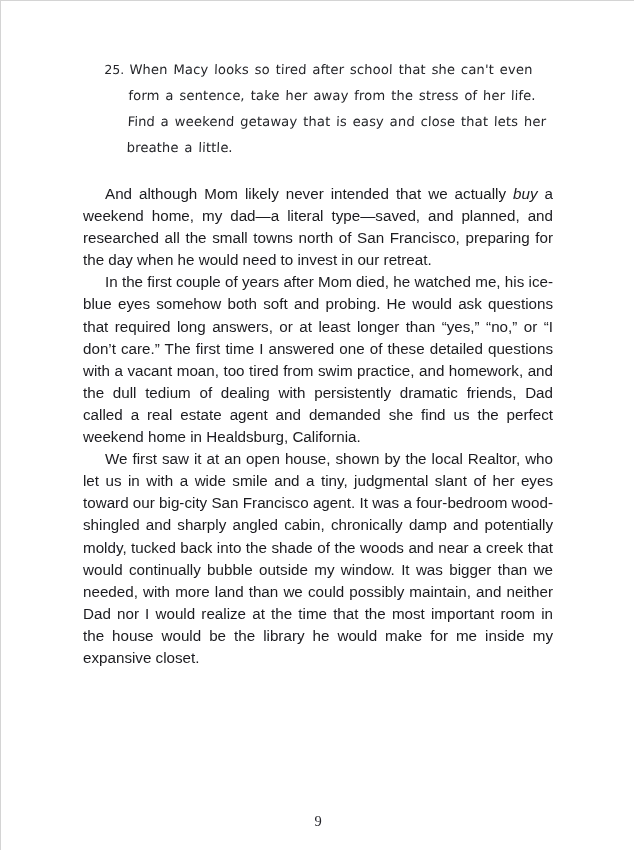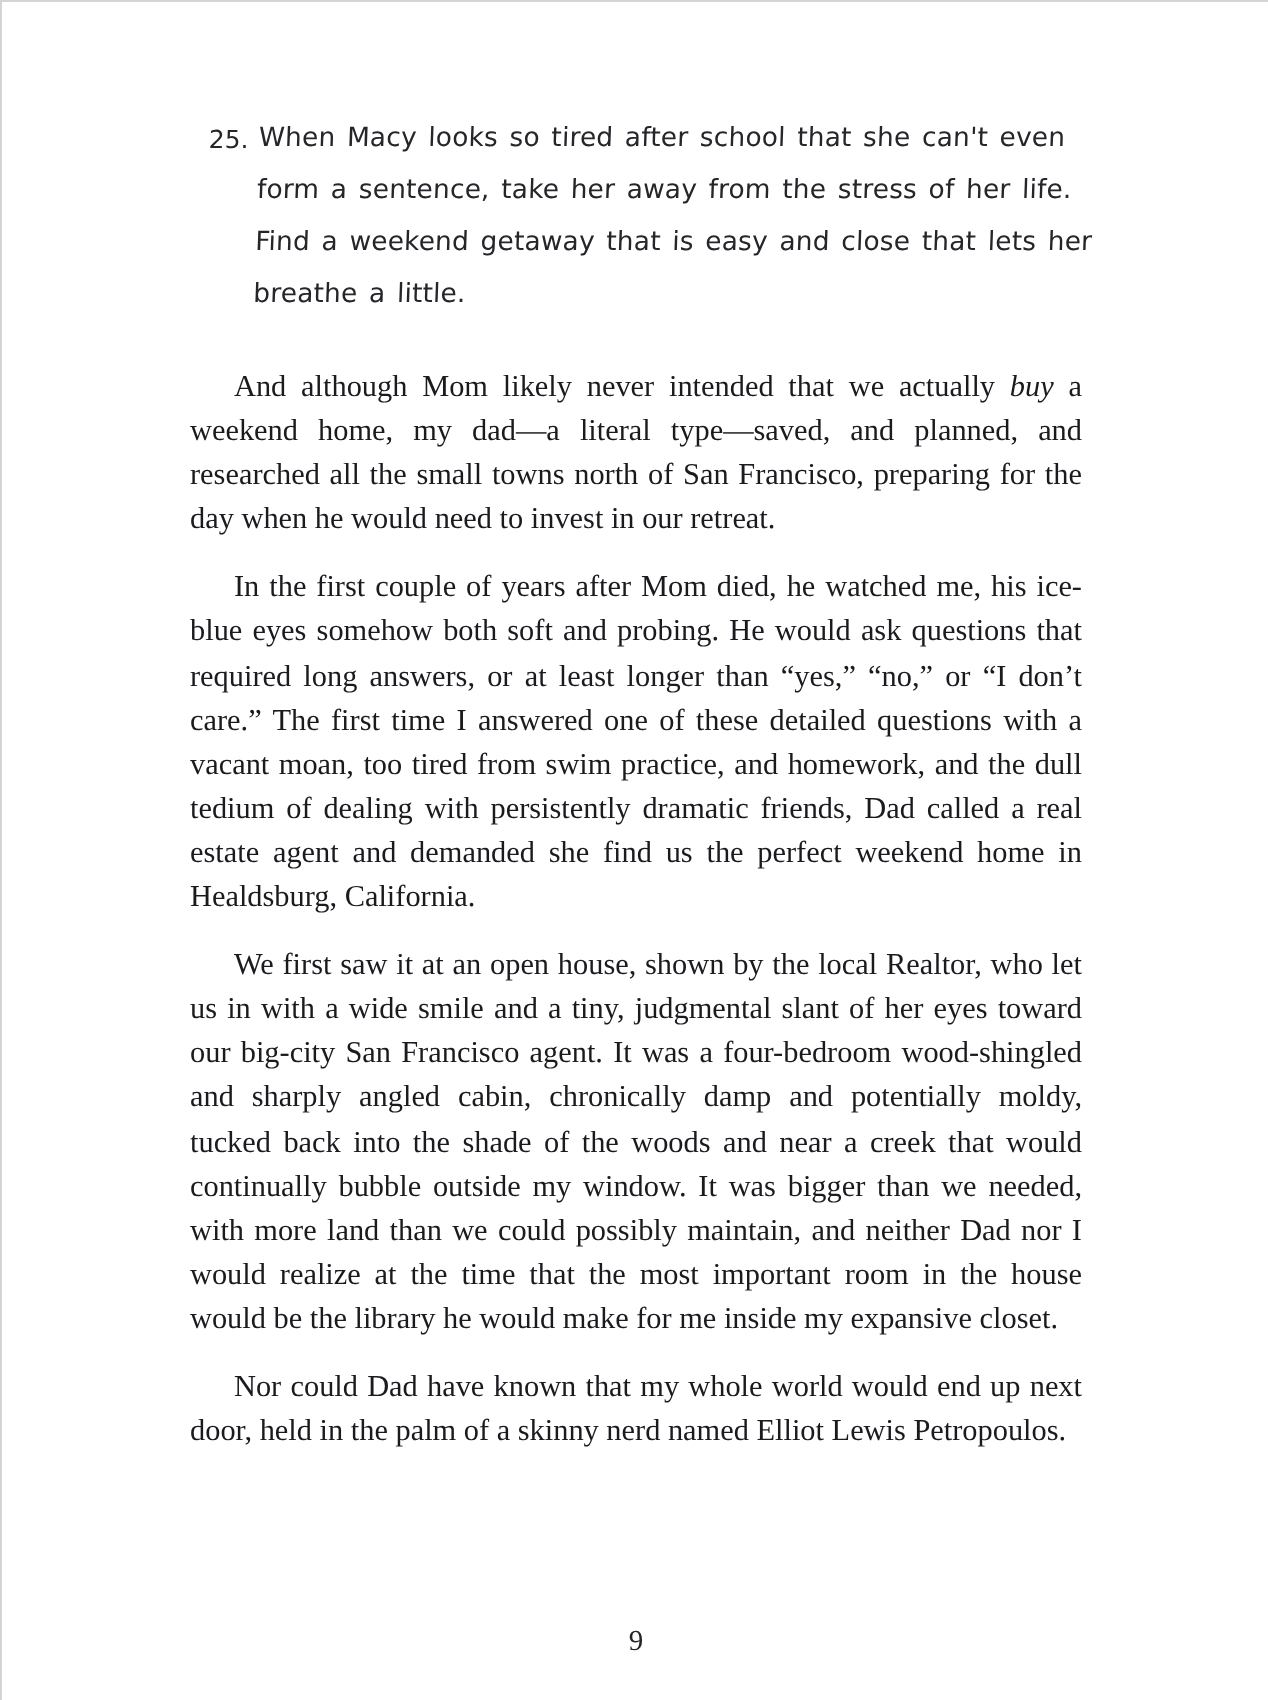--- a/index.html
+++ b/index.html
@@ -61,22 +61,22 @@
   }
   .hand-text {
     display: block;
   }
 
   
   .prose {
     margin-top: 22px;
   }
   .para {
-    margin: 12px;
-    font-family: Liberation Serif, serif;
+    margin: 0;
+    font-family: Liberation Sans, sans-serif;
     font-size: 15.2px;
     line-height: 22.1px;
     color: #1b1b1f;
     text-align: justify;
     text-justify: inter-word;
     text-indent: 22px;
     hyphens: none;
   }
   .para.first {
     margin-top: 0;
@@ -108,20 +108,19 @@
       <li class="hand-item">
         <span class="hand-marker">25.</span>
         <span class="hand-text">When Macy looks so tired after school that she can't even form a sentence, take her away from the stress of her life. Find a weekend getaway that is easy and close that lets her breathe a little.</span>
       </li>
     </ol>
 
     <div class="prose">
       <p class="para first">And although Mom likely never intended that we actually <em>buy</em> a weekend home, my dad—a literal type—saved, and planned, and researched all the small towns north of San Francisco, preparing for the day when he would need to invest in our retreat.</p>
       <p class="para">In the first couple of years after Mom died, he watched me, his ice-blue eyes somehow both soft and probing. He would ask questions that required long answers, or at least longer than “yes,” “no,” or “I don’t care.” The first time I answered one of these detailed questions with a vacant moan, too tired from swim practice, and homework, and the dull tedium of dealing with persistently dramatic friends, Dad called a real estate agent and demanded she find us the perfect weekend home in Healdsburg, California.</p>
       <p class="para">We first saw it at an open house, shown by the local Realtor, who let us in with a wide smile and a tiny, judgmental slant of her eyes toward our big-city San Francisco agent. It was a four-bedroom wood-shingled and sharply angled cabin, chronically damp and potentially moldy, tucked back into the shade of the woods and near a creek that would continually bubble outside my window. It was bigger than we needed, with more land than we could possibly maintain, and neither Dad nor I would realize at the time that the most important room in the house would be the library he would make for me inside my expansive closet.</p>
-      <p class="para">Nor could Dad have known that my whole world would end up next door, held in the palm of a skinny nerd named Elliot Lewis Petropoulos.</p>
     </div>
 
   </div>
 
   <div class="folio">9</div>
 
 </div>
 
 </body></html>

